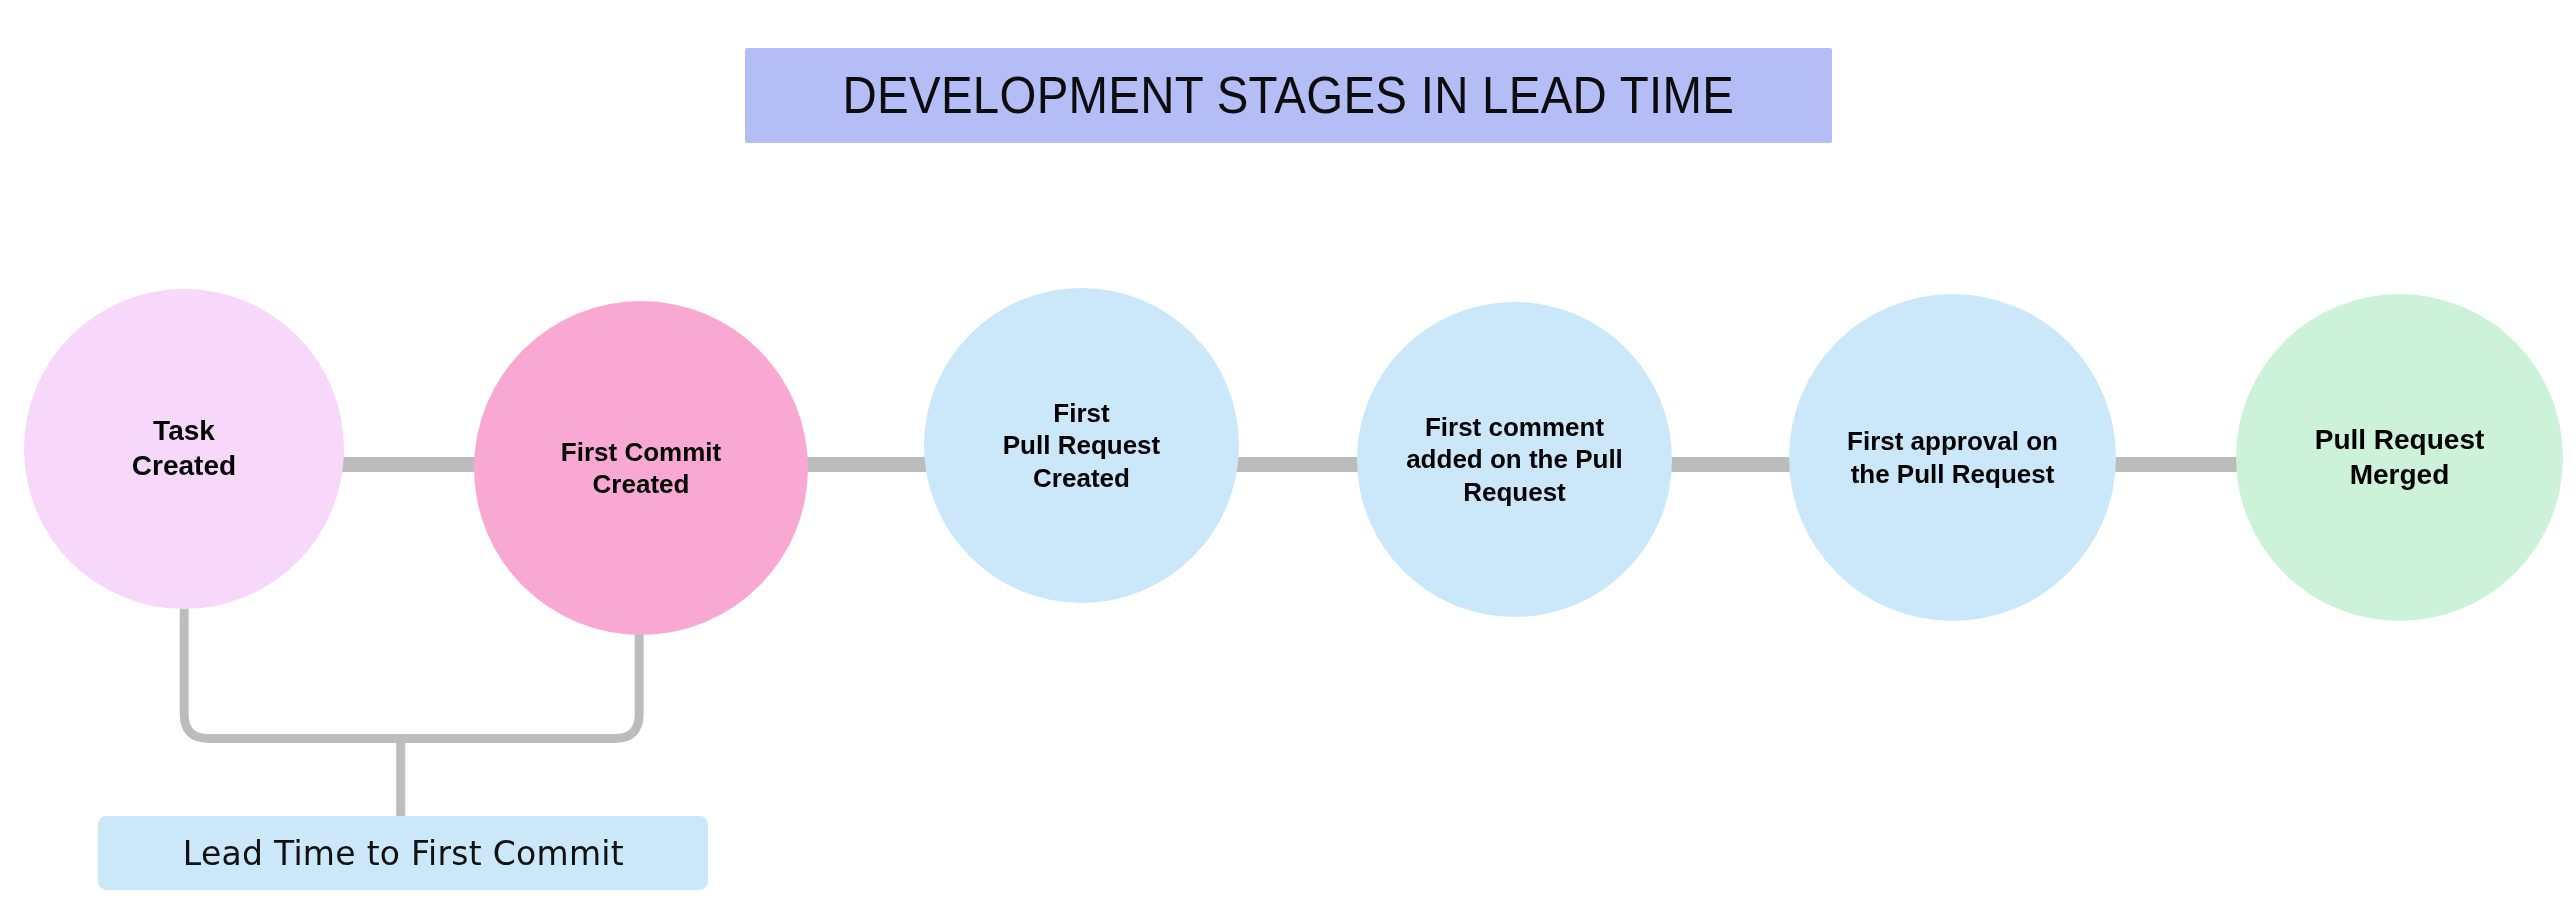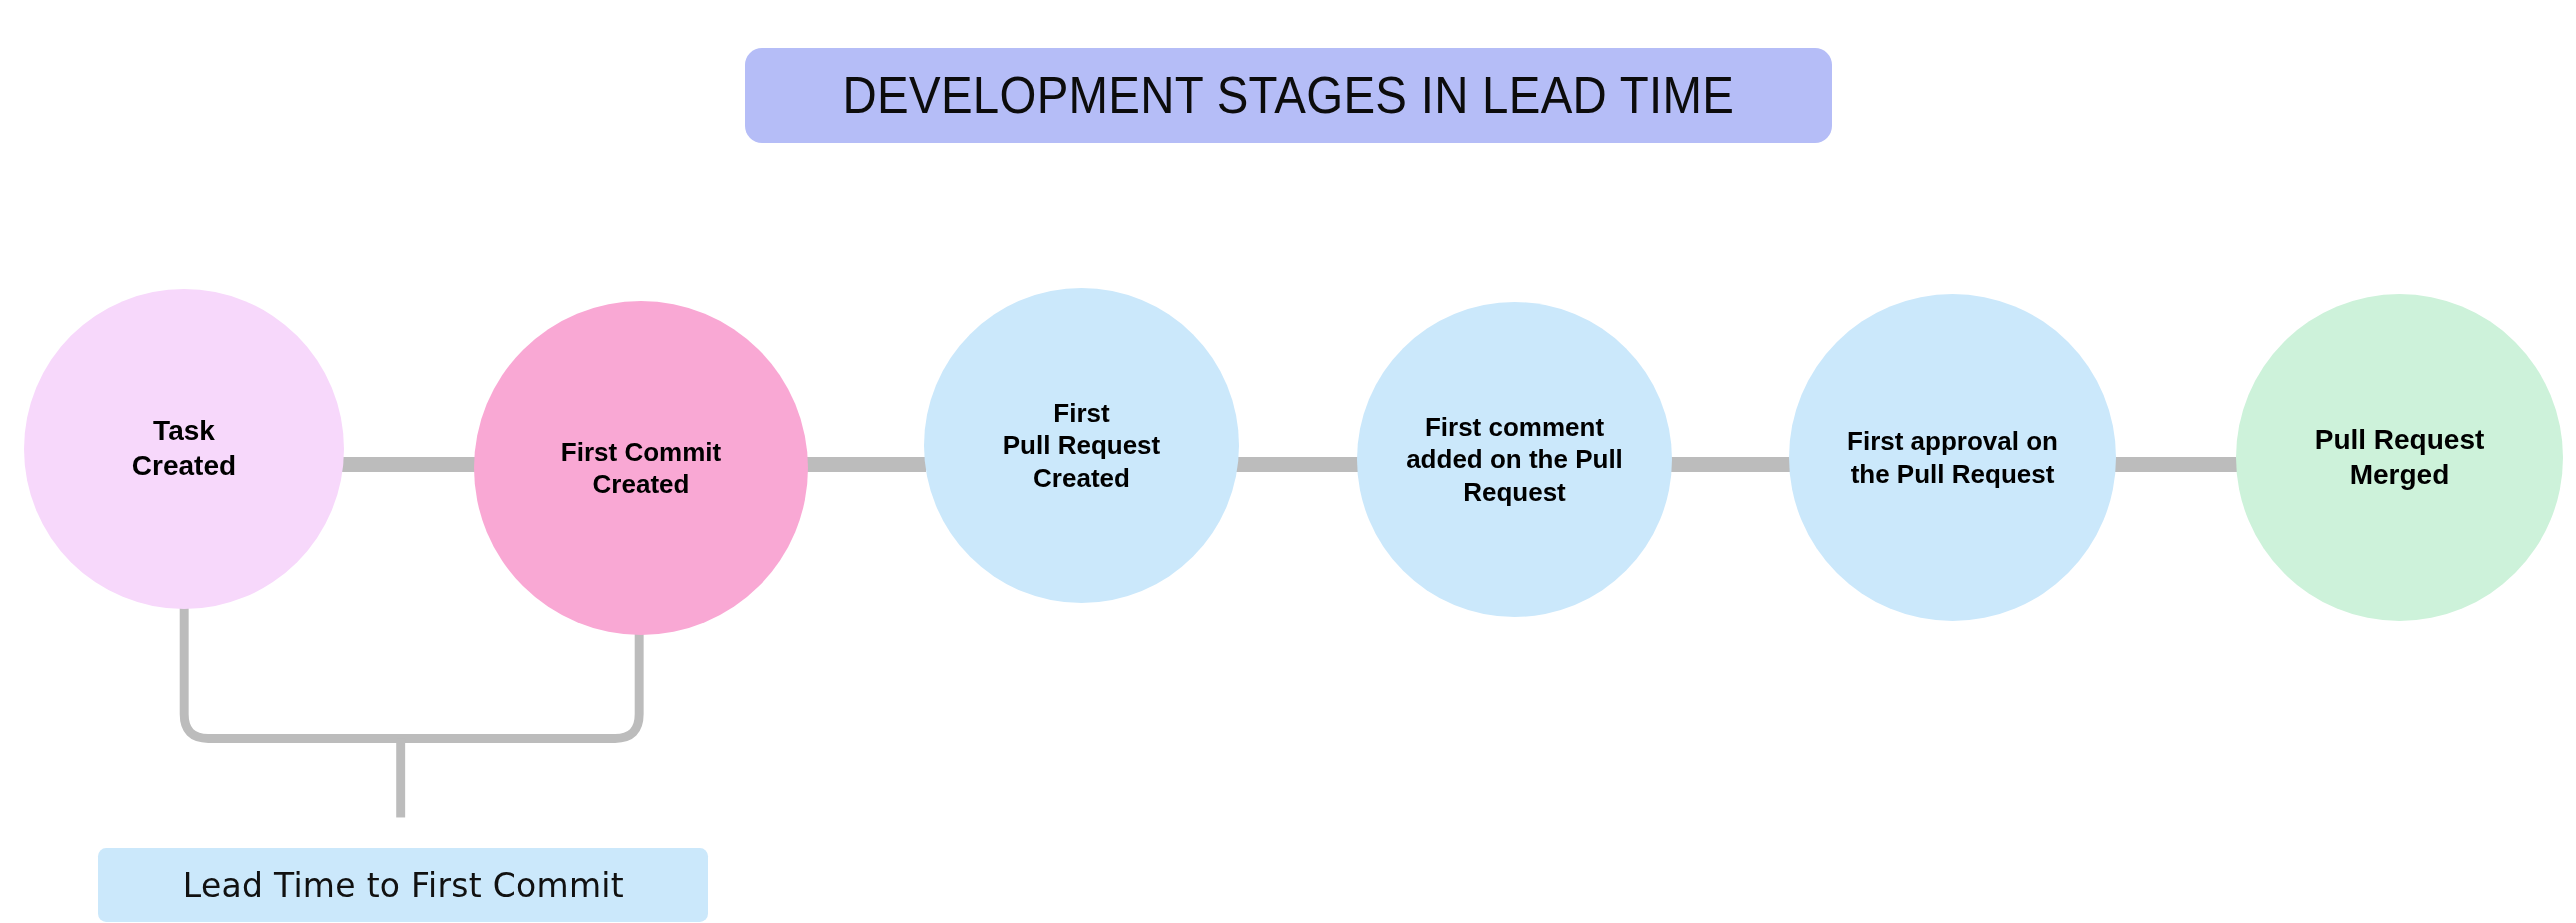--- a/index.html
+++ b/index.html
@@ -21,21 +21,21 @@
   }
 
   
   #title-banner {
     position: absolute;
     left: 745px;
     top: 48px;
     width: 1087px;
     height: 95px;
     background: #b5bdf7;
-    border-radius: 17px;
+    border-radius: 2px;
     display: flex;
     align-items: center;
     justify-content: center;
     box-sizing: border-box;
   }
   #title-text {
     font-family: "Liberation Sans Narrow", "Liberation Sans", sans-serif;
     font-size: 51px;
     font-weight: 400;
     color: #0c0c0c;
@@ -84,21 +84,21 @@
     width: 756px;
     height: 275px;
     z-index: 2;
     pointer-events: none;
   }
 
   
   #callout-box {
     position: absolute;
     left: 98px;
-    top: 848px;
+    top: 816px;
     width: 610px;
     height: 74px;
     background: #cbe8fb;
     border-radius: 8.2px;
     display: flex;
     align-items: center;
     justify-content: center;
     z-index: 4;
     box-sizing: border-box;
   }

